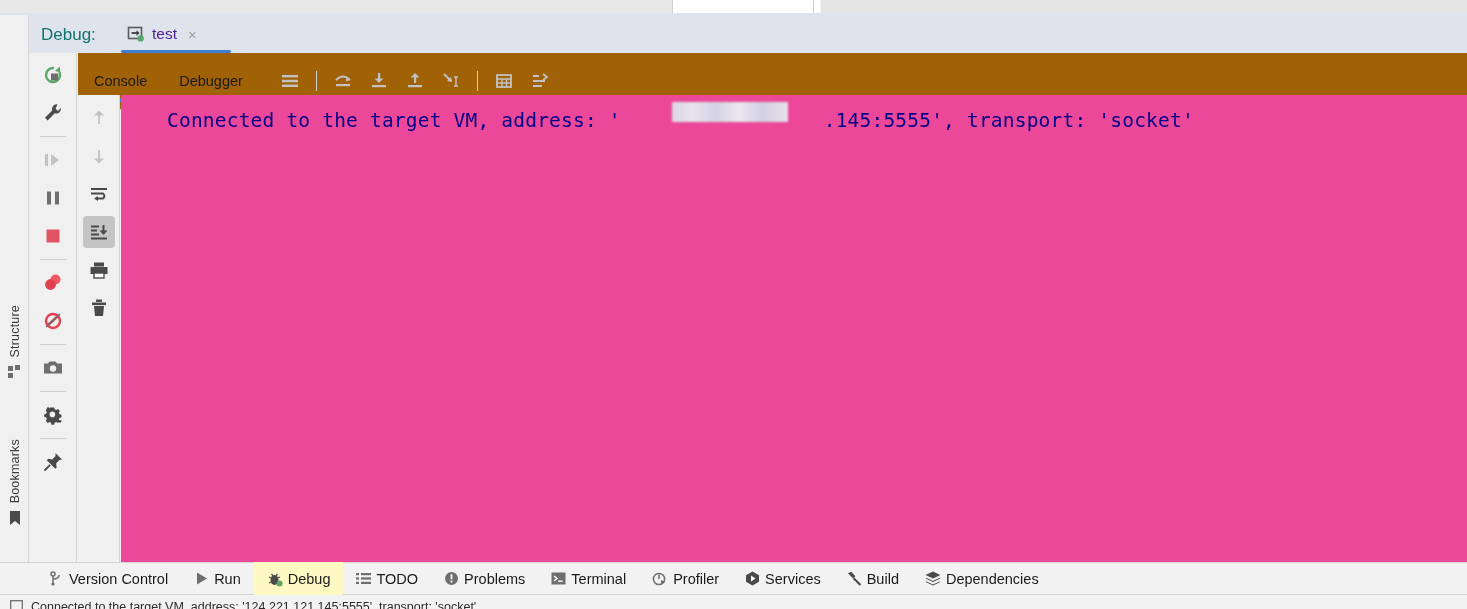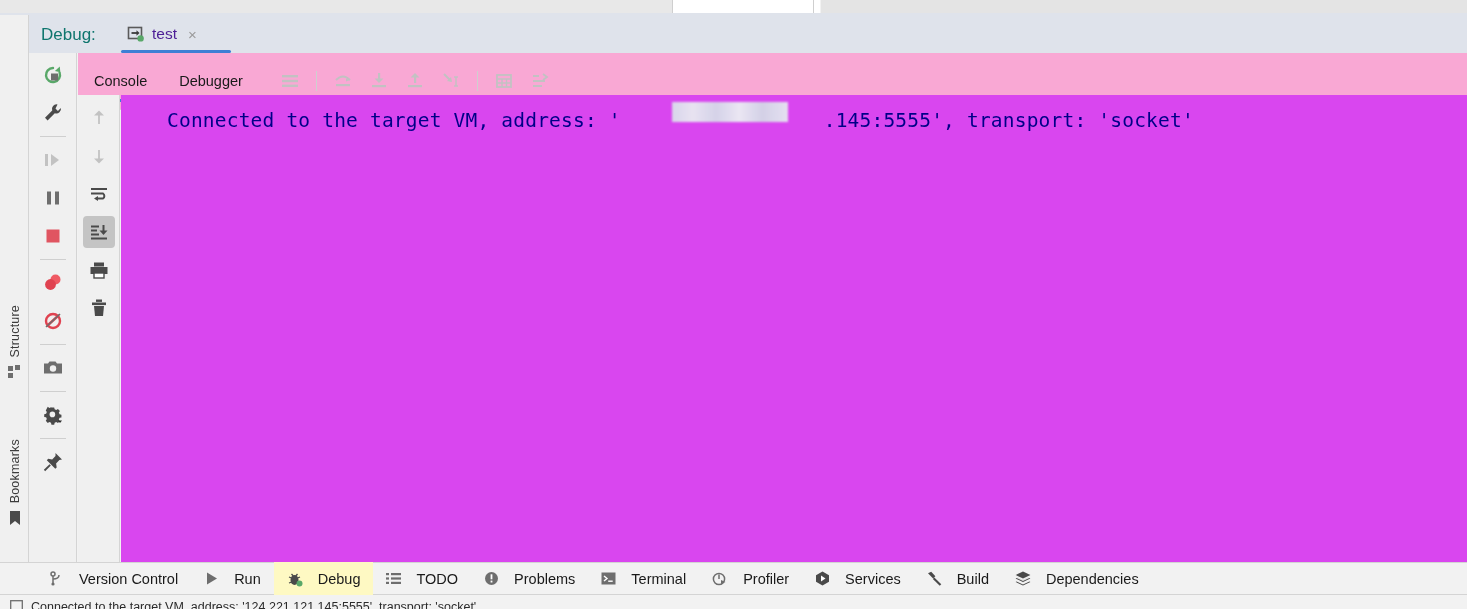--- a/index.html
+++ b/index.html
@@ -89,40 +89,40 @@
     width: 32px; height: 32px; margin: 3px 0;
     display: flex; align-items: center; justify-content: center;
     border-radius: 4px;
   }
   .tbtn.active { background: #c4c4c4; }
   .tsep { width: 26px; height: 1px; background: #cfcfcf; margin: 4px 0; }
 
   
   .console-tabs {
     position: absolute; left: 49px; top: 0; width: 1389px; height: 57px;
-    background: #f9a8d4; border-bottom: 1px solid #d4d4d4;
+    background: #a16207; border-bottom: 1px solid #d4d4d4;
     box-sizing: border-box; display: flex; align-items: center;
   }
   .ctab {
     position: relative; height: 42px; padding: 0 16px;
     display: flex; align-items: center; font-size: 14.5px; color: #1a1a1a;
     box-sizing: border-box;
   }
   .ctab .cunder {
     position: absolute; left: 8px; right: 8px; bottom: 0; height: 3px;
     background: #3e7fd5; border-radius: 2px;
   }
   .ctoolbar { display: flex; align-items: center; margin-left: 14px; gap: 2px; }
   .ctoolbar .tbtn { margin: 0 1px; }
   .vsep { width: 1px; height: 20px; background: #cfcfcf; margin: 0 7px; }
 
   
   .console-out {
     position: absolute; left: 92px; top: 42px; right: 0; bottom: 0;
-    background: #d946ef; overflow: hidden;
+    background: #ec4899; overflow: hidden;
   }
   .console-line {
     position: absolute; left: 46px; top: 14px;
     font-family: "DejaVu Sans Mono", monospace;
     font-size: 19.5px; color: #000088; white-space: pre;
     letter-spacing: .2px;
   }
   .redact {
     position: absolute; left: 672px; top: 102px; width: 116px; height: 20px;
     background: linear-gradient(90deg,#d9dcea 0%,#e9eaf2 18%,#d5d8e8 38%,#eceef4 58%,#d3d6e6 78%,#e6e8f1 100%);
@@ -130,21 +130,21 @@
   }
 
   
   .bottom-bar {
     position: absolute; left: 0; top: 562px; width: 1467px; height: 33px;
     background: #f2f2f2; border-top: 1px solid #d4d4d4; border-bottom: 1px solid #d4d4d4;
     box-sizing: border-box; display: flex; align-items: center; padding-left: 36px;
   }
   .bb-item {
     height: 33px; padding: 0 13px;
-    display: flex; align-items: center; gap: 15px;
+    display: flex; align-items: center; gap: 5px;
     font-size: 14.5px; color: #1a1a1a; box-sizing: border-box;
   }
   .bb-item.active { background: #fef9c3; }
 
   
   .status-line {
     position: absolute; left: 0; top: 596px; width: 1323px; height: 13px;
     background: #f2f2f2; display: flex; align-items: center; gap: 8px; padding-left: 10px;
     box-sizing: border-box; overflow: hidden;
   }

